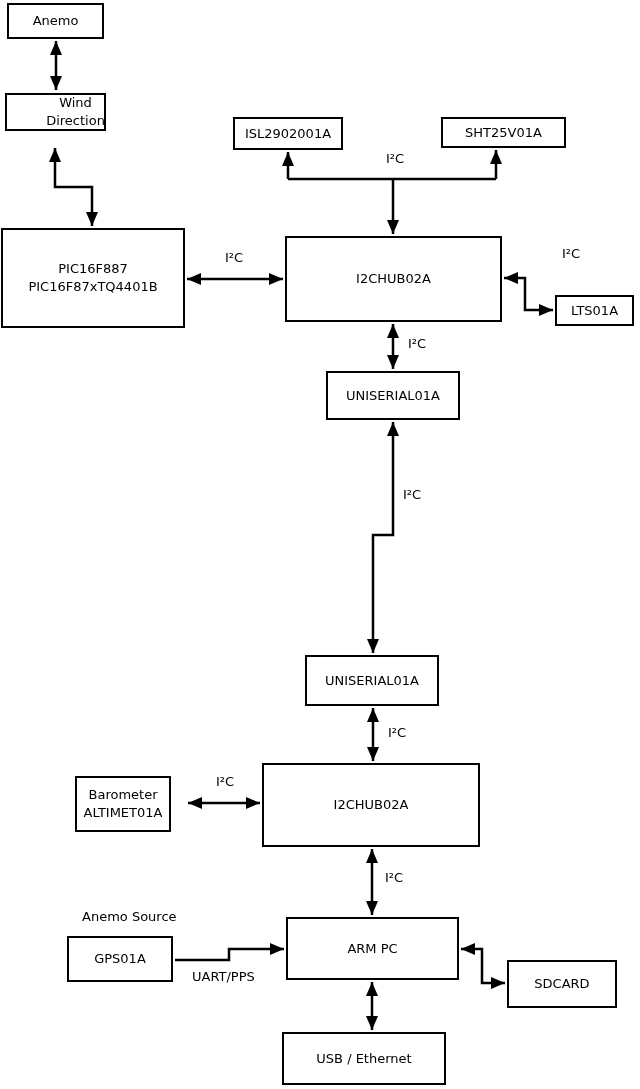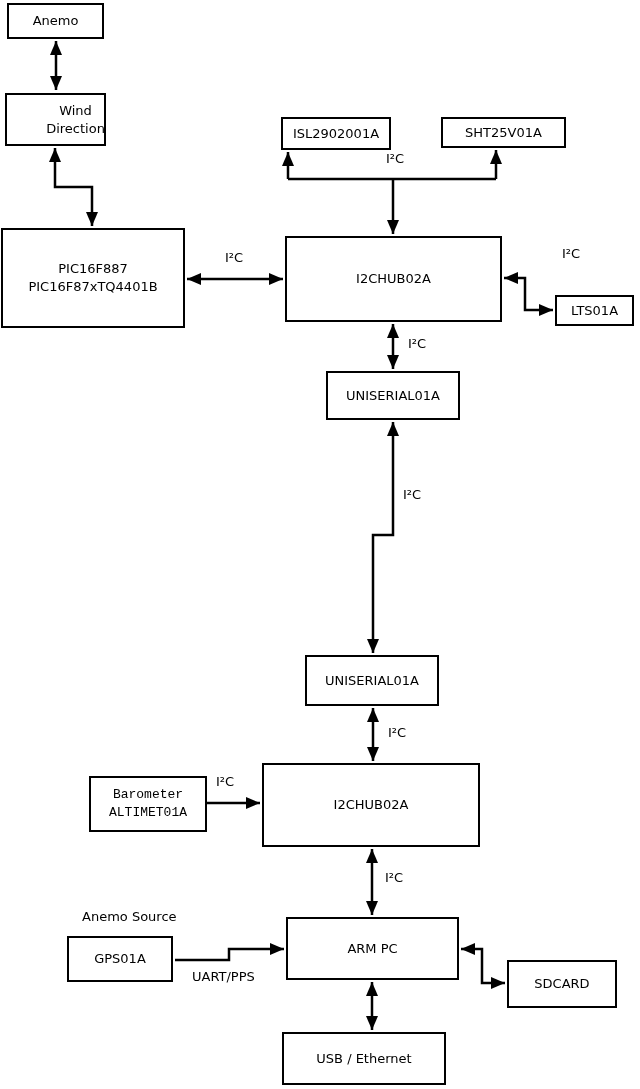--- a/index.html
+++ b/index.html
@@ -71,31 +71,31 @@
       <path d="M175,960 H229 V949 H284" marker-end="url(#ah)"></path>
       <path d="M461,949 H482 V983 H505" marker-start="url(#ah)" marker-end="url(#ah)"></path>
       <path d="M372,982 V1030" marker-start="url(#ah)" marker-end="url(#ah)"></path>
     </g>
   </svg>
 
   <div class="node" style="left:7px; top:3px; width:97px; height:36px;">
     <span>Anemo</span>
   </div>
 
-  <div class="node" style="left:5px; top:93px; width:101px; height:53px;padding-left:40px;">
+  <div class="node" style="left:5px; top:93px; width:101px; height:38px;padding-left:40px;">
     <span>Wind</span>
     <span>Direction</span>
   </div>
 
   <div class="node" style="left:1px; top:228px; width:184px; height:100px;">
     <span>PIC16F887</span>
     <span>PIC16F87xTQ4401B</span>
   </div>
 
-  <div class="node" style="left:233px; top:117px; width:110px; height:33px;margin-left:48px;">
+  <div class="node" style="left:233px; top:117px; width:110px; height:33px;">
     <span>ISL2902001A</span>
   </div>
 
   <div class="node" style="left:441px; top:117px; width:125px; height:31px;">
     <span>SHT25V01A</span>
   </div>
 
   <div class="node" style="left:285px; top:236px; width:217px; height:86px;">
     <span>I2CHUB02A</span>
   </div>
@@ -105,21 +105,21 @@
   </div>
 
   <div class="node" style="left:326px; top:371px; width:134px; height:49px;">
     <span>UNISERIAL01A</span>
   </div>
 
   <div class="node" style="left:305px; top:655px; width:134px; height:51px;">
     <span>UNISERIAL01A</span>
   </div>
 
-  <div class="node" style="left:89px; top:776px; width:118px; height:56px;font-family:Liberation Mono, monospace;">
+  <div class="node" style="left:75px; top:776px; width:96px; height:56px;">
     <span>Barometer</span>
     <span>ALTIMET01A</span>
   </div>
 
   <div class="node" style="left:262px; top:763px; width:218px; height:84px;">
     <span>I2CHUB02A</span>
   </div>
 
   <div class="node" style="left:67px; top:936px; width:106px; height:46px;">
     <span>GPS01A</span>

